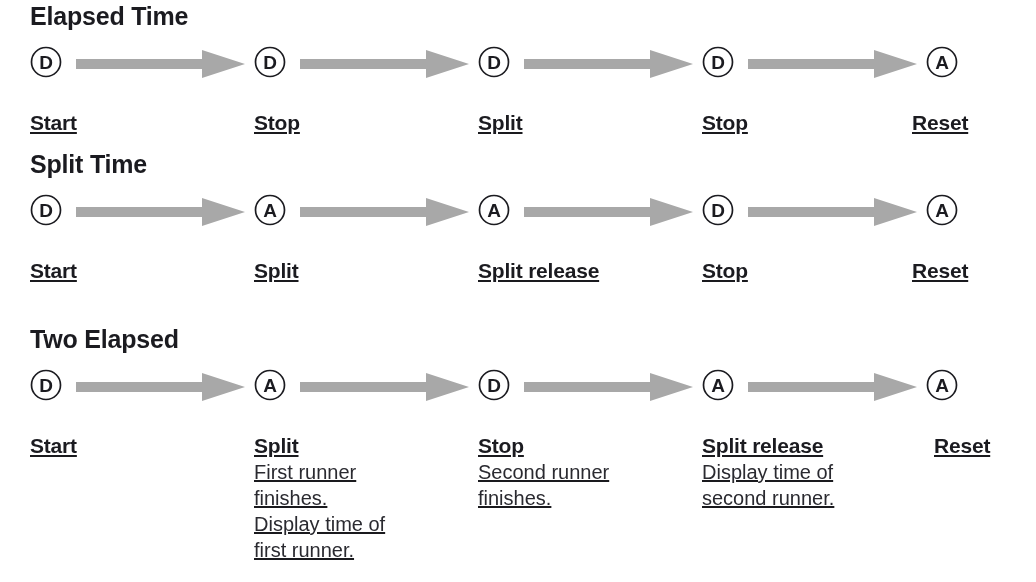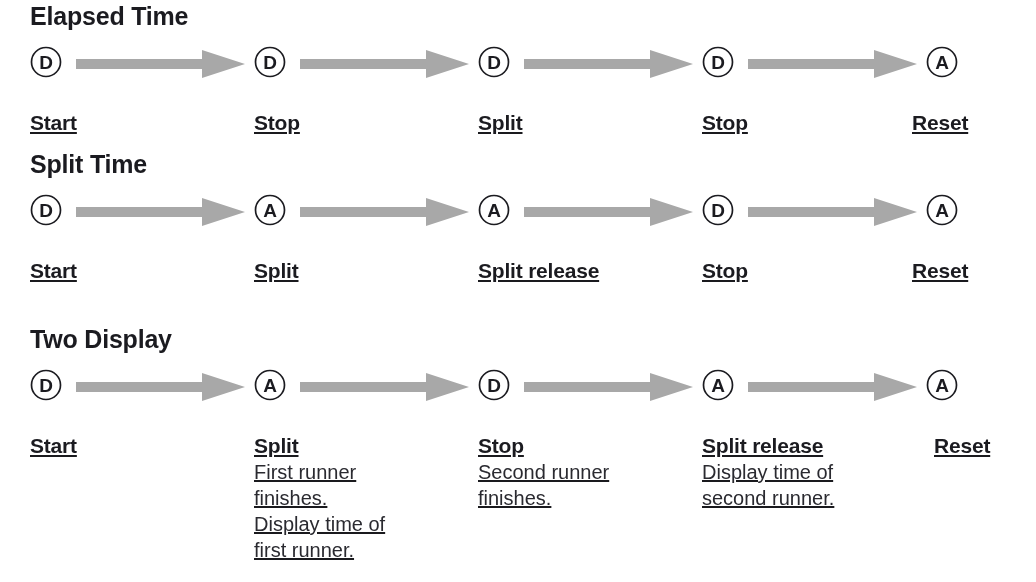--- a/index.html
+++ b/index.html
@@ -273,21 +273,21 @@
       <div class="label-col" style="left:702px;">
         <div class="label-title">Stop</div>
       </div>
       <div class="label-col" style="left:912px;">
         <div class="label-title">Reset</div>
       </div>
     </div>
   </div>
 
   <div class="section" id="sec-2" style="top:325px;">
-    <div class="section-title">Two Display</div>
+    <div class="section-title">Two Elapsed</div>
 
     <div class="steps" style="top:44px;">
       <div class="step" style="left:30px;">
         <span class="badge">
           <svg width="32" height="32" viewBox="0 0 32 32">
             <ellipse cx="16" cy="16" rx="14.5" ry="14.5" fill="#ffffff" stroke="#1b1b20" stroke-width="1.7"></ellipse>
             <text x="16" y="22.5" text-anchor="middle" font-family="Liberation Sans, sans-serif" font-size="19" font-weight="bold" fill="#1b1b20">D</text>
           </svg>
         </span>
         <span class="arrow">

